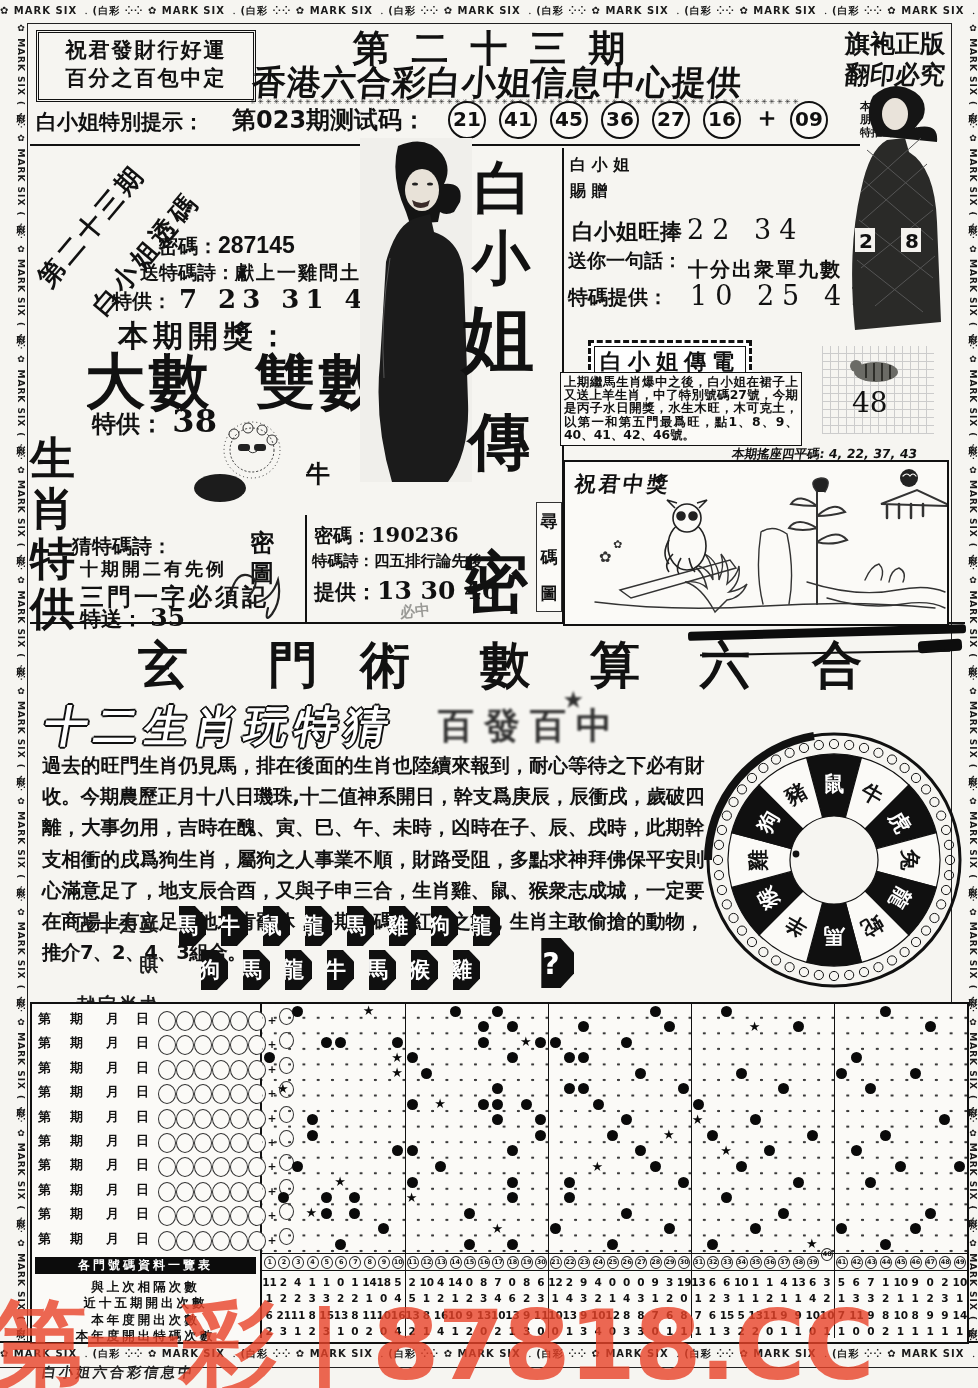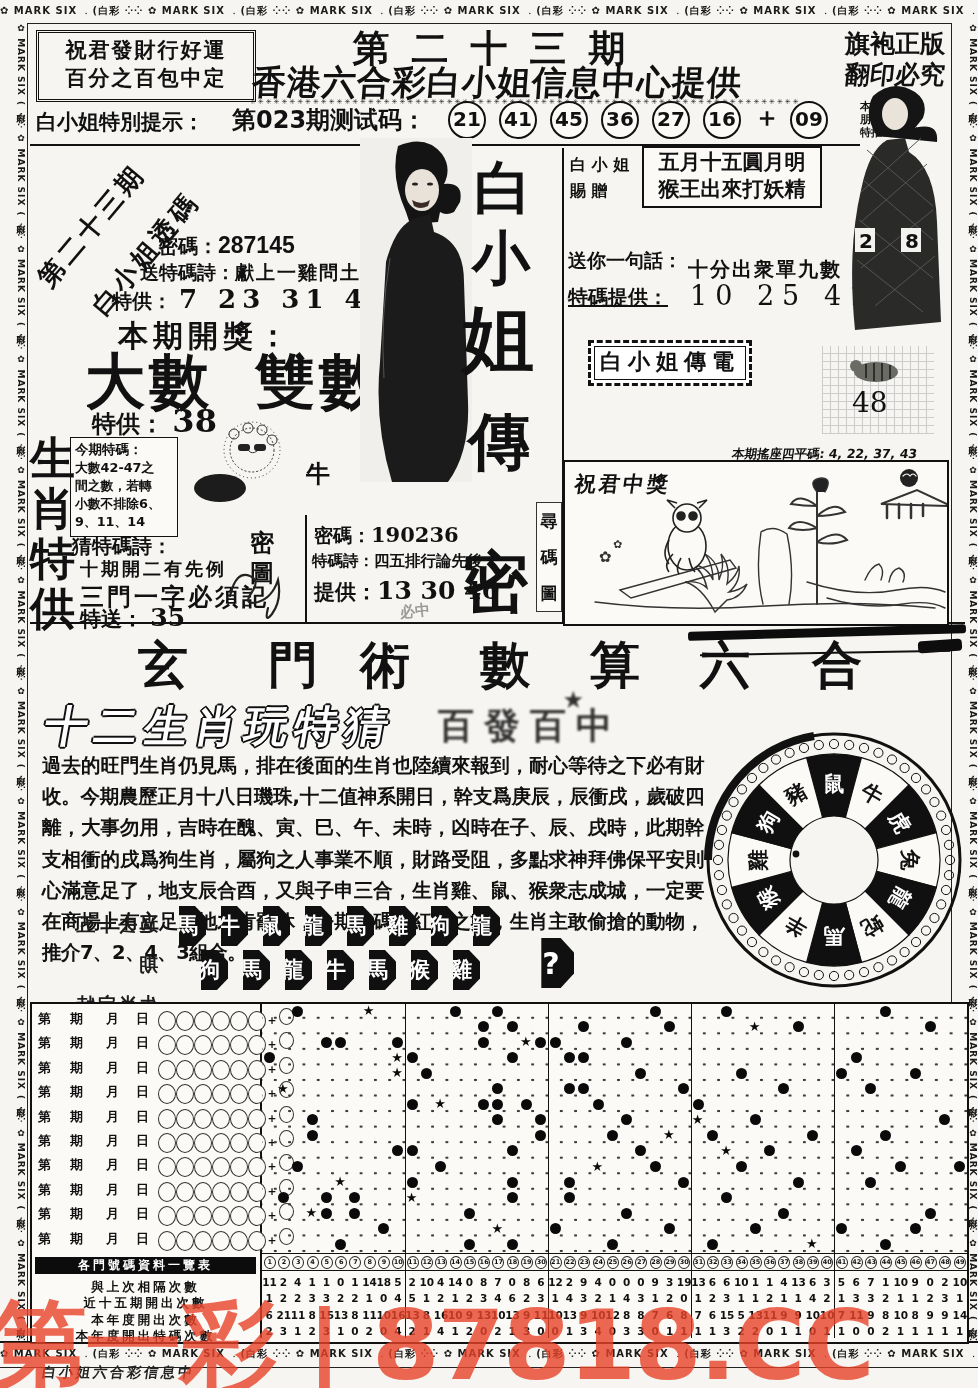--- a/index.html
+++ b/index.html
@@ -95,27 +95,20 @@
     <span style="font-size:26px;font-family:'DejaVu Serif',serif;letter-spacing:6px;">7  23  31  42</span>
   </div>
   <div class="abs b" style="left:85px;top:342px;font-size:60px;letter-spacing:4px;white-space:nowrap;">
     <span>大數</span><span style="display:inline-block;width:42px;"></span><span>雙數</span>
   </div>
   <div class="abs b" style="left:118px;top:316px;font-size:30px;letter-spacing:5px;">本期開獎：</div>
   <div class="abs" style="left:92px;top:402px;font-size:24px;font-weight:bold;">
     <span>特供：</span>
     <span style="font-size:32px;font-family:'DejaVu Serif',serif;">38</span>
   </div>
-  <div class="abs" style="left:70px;top:437px;width:98px;height:92px;border:1.5px solid #111;padding:3px 4px;background:#fbfaf7;">
-    <div class="b" style="font-size:13.5px;">今期特碼：</div>
-    <div style="font-size:12.8px;font-weight:bold;line-height:18px;">大數42-47之</div>
-    <div style="font-size:12.8px;font-weight:bold;line-height:18px;">間之數，若轉</div>
-    <div style="font-size:12.8px;font-weight:bold;line-height:18px;">小數不排除6、</div>
-    <div style="font-size:12.8px;font-weight:bold;line-height:18px;">9、11、14</div>
-  </div>
   <div class="abs" id="shengxiao-col" style="left:30px;top:434px;width:50px;">
       <div style="font-size: 45px; font-weight: bold; line-height: 50px; font-family: &quot;DejaVu Serif&quot;, serif;">生</div>
       <div style="font-size: 45px; font-weight: bold; line-height: 50px; font-family: &quot;DejaVu Serif&quot;, serif;">肖</div>
       <div style="font-size: 45px; font-weight: bold; line-height: 50px; font-family: &quot;DejaVu Serif&quot;, serif;">特</div>
       <div style="font-size: 45px; font-weight: bold; line-height: 50px; font-family: &quot;DejaVu Serif&quot;, serif;">供</div>
     </div>
   <div class="abs b" style="left:72px;top:533px;font-size:20px;">猜特碼詩：</div>
   <div class="abs b" style="left:80px;top:557px;font-size:18px;letter-spacing:3px;">十期開二有先例</div>
   <div class="abs b" style="left:80px;top:581px;font-size:24px;letter-spacing:3px;">三門一字必須記</div>
   <div class="abs b" style="left:80px;top:603px;font-size:21px;">
@@ -177,30 +170,33 @@
       <div>圖</div>
     </div>
 
   <div class="vline" style="left:562px;top:148px;width:2px;height:474px;"></div>
   <div class="hline" style="left:30px;top:622px;width:935px;height:2px;"></div>
 
   <div class="abs b" style="left:570px;top:152px;font-size:16px;line-height:26px;width:70px;">
     <div>白 小 姐</div>
     <div>賜    贈</div>
   </div>
-  <div class="abs" style="left:642px;top:146px;width:176px;height:58px;border:2.5px solid #111;background:#fbfaf7;text-align:center;">
-    <div class="b" style="font-size:21px;line-height:28px;">五月十五圓月明</div>
-    <div class="b" style="font-size:21px;line-height:27px;">猴王出來打妖精</div>
+  <div class="abs" style="left:572px;top:214px;">
+    <span class="b" style="font-size:22px;">白小姐旺捧</span>
+    <span style="font-size:27px;font-family:'DejaVu Serif',serif;letter-spacing:8px;">22  34</span>
   </div>
   <div class="abs b" style="left:568px;top:248px;font-size:19px;">送你一句話：</div>
   <div class="abs b" style="left:688px;top:256px;font-size:20px;letter-spacing:2px;">十分出衆單九數</div>
-  <div class="abs b" style="left:568px;top:284px;font-size:20px;text-decoration:underline;">特碼提供：</div>
+  <div class="abs b" style="left:568px;top:284px;font-size:20px;">特碼提供：</div>
   <div class="abs" style="left:690px;top:280px;font-size:27px;font-family:'DejaVu Serif',serif;letter-spacing:8px;">10  25  41</div>
   <div class="abs dashbox ctr" style="left:588px;top:340px;width:158px;height:40px;">
     <div class="b" style="font-size:22px;line-height:38px;letter-spacing:6px;">白小姐傳電</div>
+  </div>
+  <div class="abs" style="left:560px;top:372px;width:234px;height:68px;border:1.5px solid #111;padding:2px 3px;background:#fbfaf7;">
+    <div style="font-size:12.4px;font-weight:bold;line-height:13.2px;text-align:justify;">上期繼馬生肖爆中之後，白小姐在裙子上又送上羊生肖，中了特別號碼27號，今期是丙子水日開獎，水生木旺，木可克土，以第一和第五門最爲旺，點1、8、9、40、41、42、46號。</div>
   </div>
 
   <div class="abs" style="left:822px;top:346px;width:112px;height:88px;
        background:repeating-linear-gradient(0deg,#ccc 0 1px,transparent 1px 8px),repeating-linear-gradient(90deg,#ccc 0 1px,transparent 1px 8px);">
     <svg width="60" height="34" style="position:absolute;left:24px;top:6px;" viewBox="0 0 60 34">
       <ellipse cx="30" cy="20" rx="22" ry="10" fill="#6b6b66"></ellipse>
       <circle cx="10" cy="14" r="6" fill="#6b6b66"></circle>
       <path d="M20,12 v14 M28,11 v18 M36,11 v18 M44,13 v14" stroke="#2e2e2a" stroke-width="2"></path>
     </svg>
     <div class="abs" style="left:30px;top:40px;font-size:28px;font-family:'DejaVu Serif',serif;">48</div>
@@ -672,21 +668,21 @@
         <div class="colcir" style="left: 416.35px; top: 252px;">30</div>
         <div class="colcir" style="left: 430.65px; top: 252px;">31</div>
         <div class="colcir" style="left: 444.95px; top: 252px;">32</div>
         <div class="colcir" style="left: 459.25px; top: 252px;">33</div>
         <div class="colcir" style="left: 473.55px; top: 252px;">34</div>
         <div class="colcir" style="left: 487.85px; top: 252px;">35</div>
         <div class="colcir" style="left: 502.15px; top: 252px;">36</div>
         <div class="colcir" style="left: 516.45px; top: 252px;">37</div>
         <div class="colcir" style="left: 530.75px; top: 252px;">38</div>
         <div class="colcir" style="left: 545.05px; top: 252px;">39</div>
-        <div class="colcir" style="left: 559.35px; top: 252px;">40</div>
+        <div class="colcir" style="left: 559.35px; top: 244px;">40</div>
         <div class="colcir" style="left: 573.889px; top: 252px;">41</div>
         <div class="colcir" style="left: 588.667px; top: 252px;">42</div>
         <div class="colcir" style="left: 603.444px; top: 252px;">43</div>
         <div class="colcir" style="left: 618.222px; top: 252px;">44</div>
         <div class="colcir" style="left: 633px; top: 252px;">45</div>
         <div class="colcir" style="left: 647.778px; top: 252px;">46</div>
         <div class="colcir" style="left: 662.556px; top: 252px;">47</div>
         <div class="colcir" style="left: 677.333px; top: 252px;">48</div>
         <div class="colcir" style="left: 692.111px; top: 252px;">49</div>
         <div class="statnum" style="left: 0.15px; top: 272px; width: 14px;">11</div>

